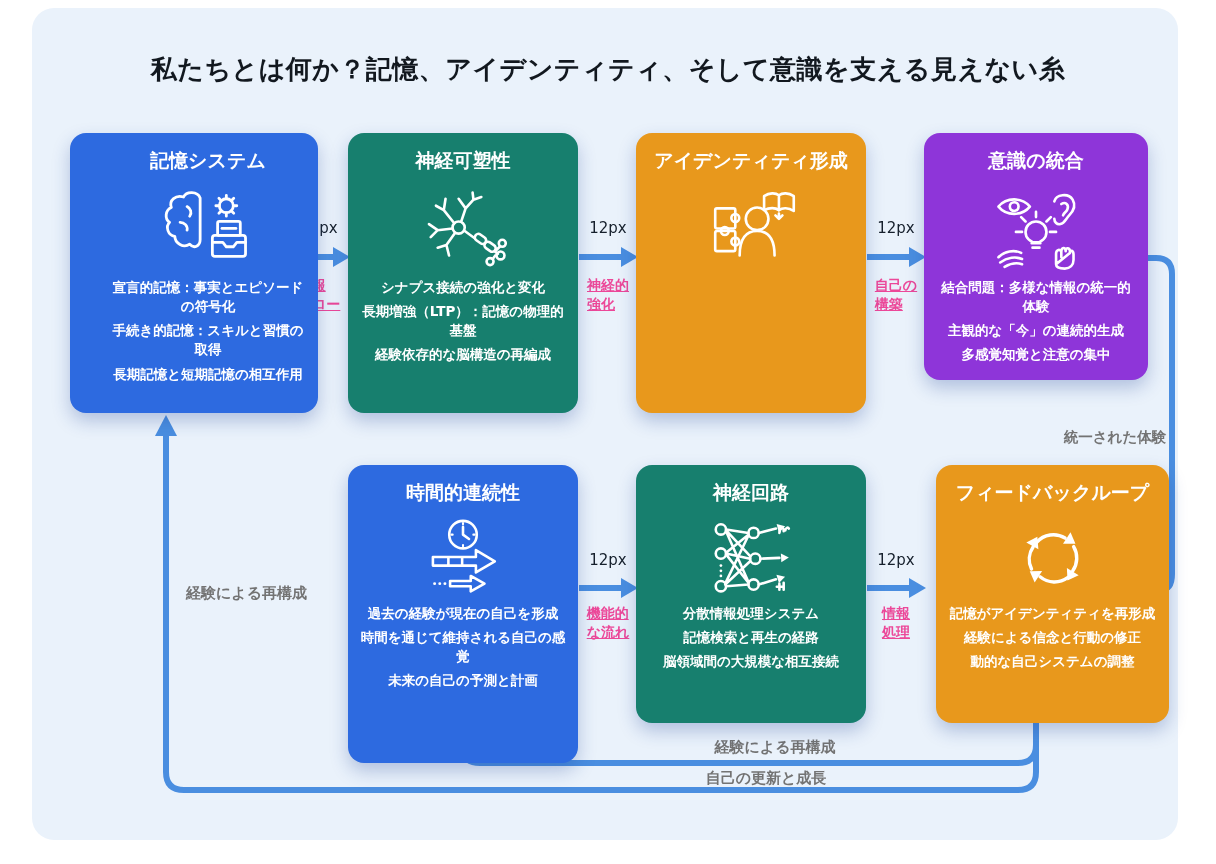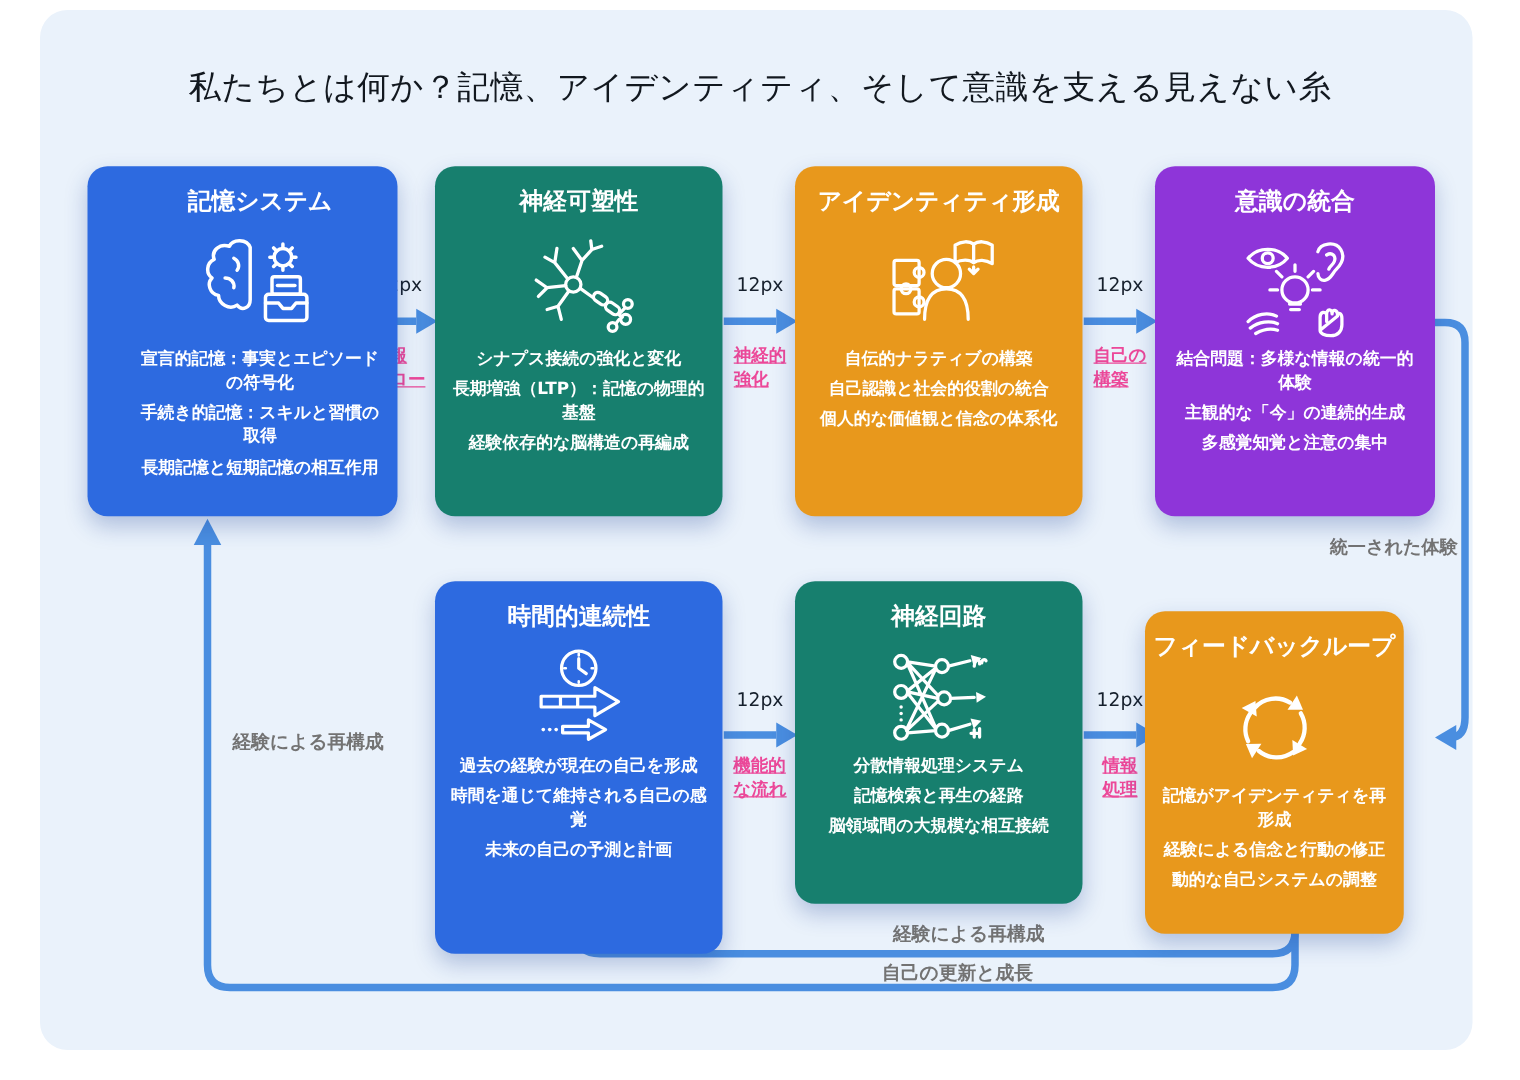--- a/index.html
+++ b/index.html
@@ -1,21 +1,21 @@
 <!DOCTYPE html>
 <html><head>
 <meta charset="utf-8">
 <style>
   html,body{margin:0;padding:0;background:#fff;}
   .canvas{position:relative;width:1216px;height:864px;background:#ffffff;overflow:hidden;
           font-family:"DejaVu Sans","Liberation Sans",sans-serif;}
   .board{position:absolute;left:32px;top:8px;width:1146px;height:832px;
          background:#eaf2fb;border-radius:22px;}
   .main-title{position:absolute;left:0;right:0;top:52px;text-align:center;
-              font-size:26px;font-weight:400;color:#12181f;letter-spacing:.5px;}
+              font-size:26px;font-weight:700;color:#12181f;letter-spacing:.5px;}
   .connectors{position:absolute;left:0;top:0;width:1216px;height:864px;pointer-events:none;}
   .card{position:absolute;border-radius:16px;color:#fff;display:flex;flex-direction:column;
         box-shadow:0 8px 18px rgba(30,64,150,.28);}
   .card-title{margin-top:15px;text-align:center;font-size:19px;font-weight:800;}
   .card-icon{display:flex;justify-content:center;align-items:center;margin:8px 0 4px;}
   .card-items{padding:0 12px;text-align:center;font-size:13.5px;font-weight:700;line-height:1.42;}
   .card-item{margin-bottom:5px;}
   .size-label{position:absolute;transform:translateX(-50%);font-size:15px;font-weight:500;
               color:#16202c;white-space:nowrap;}
   .conn-label{position:absolute;transform:translateX(-50%);font-size:14px;font-weight:700;
@@ -138,28 +138,23 @@
           <circle cx="25" cy="56" r="4.5"></circle>
           <circle cx="37" cy="68" r="4.5"></circle>
           <circle cx="62" cy="42" r="13"></circle>
           <path d="M42,84 C42,64 50,56 62,56 C74,56 82,64 82,84"></path>
           <path d="M70,16 C76,12 83,12 87,15 L87,32 C83,29 76,29 70,32 Z"></path>
           <path d="M87,15 C91,12 98,12 104,16 L104,33 C98,29 91,29 87,32"></path>
           <path d="M87,36 v5 M83,38 l4,4 l4,-4"></path>
         </g>
       </svg>
     </div>
-    <div class="card-items">
-      <div class="card-item">自伝的ナラティブの構築</div>
-      <div class="card-item">自己認識と社会的役割の統合</div>
-      <div class="card-item">個人的な価値観と信念の体系化</div>
-    </div>
-  </div>
-
-  <div class="card" style="left: 924px; top: 133px; width: 224px; height: 280px; background: rgb(142, 53, 217);">
+  </div>
+
+  <div class="card" style="left: 924px; top: 133px; width: 224px; height: 247px; background: rgb(142, 53, 217);">
     <div class="card-title">意識の統合</div>
     <div class="card-icon">
       <svg width="96" height="92" viewBox="0 0 110 105">
         <g stroke="#fff" stroke-width="3" fill="none" stroke-linecap="round" stroke-linejoin="round">
           <path d="M12,28 C21,17 39,17 48,28 C39,39 21,39 12,28 Z"></path>
           <circle cx="30" cy="28" r="5"></circle>
           <path d="M76,22 C78,14 92,12 97,20 C101,27 98,33 93,38 C89,42 88,47 83,48 C79,49 76,46 76,42"></path>
           <path d="M84,25 C89,22 93,26 91,31 C90,34 87,35 86,38"></path>
           <circle cx="55" cy="57" r="12"></circle>
           <path d="M50,70 h10 M51,75 h8"></path>
@@ -227,21 +222,21 @@
         </g>
       </svg>
     </div>
     <div class="card-items">
       <div class="card-item">分散情報処理システム</div>
       <div class="card-item">記憶検索と再生の経路</div>
       <div class="card-item">脳領域間の大規模な相互接続</div>
     </div>
   </div>
 
-  <div class="card" style="left: 916px; top: 465px; width: 207px; height: 258px; background: rgb(232, 152, 28); margin-top: 24px;">
+  <div class="card" style="left: 936px; top: 465px; width: 233px; height: 258px; background: rgb(232, 152, 28);">
     <div class="card-title">フィードバックループ</div>
     <div class="card-icon">
       <svg width="96" height="86" viewBox="0 0 110 100">
         <g stroke="#fff" stroke-width="4" fill="none" stroke-linecap="round" stroke-linejoin="round">
           <path d="M36,33 A26,26 0 0 1 69,28"></path>
           <path d="M79,38 A26,26 0 0 1 78,66"></path>
           <path d="M72,74 A26,26 0 0 1 40,73"></path>
           <path d="M30,64 A26,26 0 0 1 32,38"></path>
         </g>
         <g fill="#fff">

